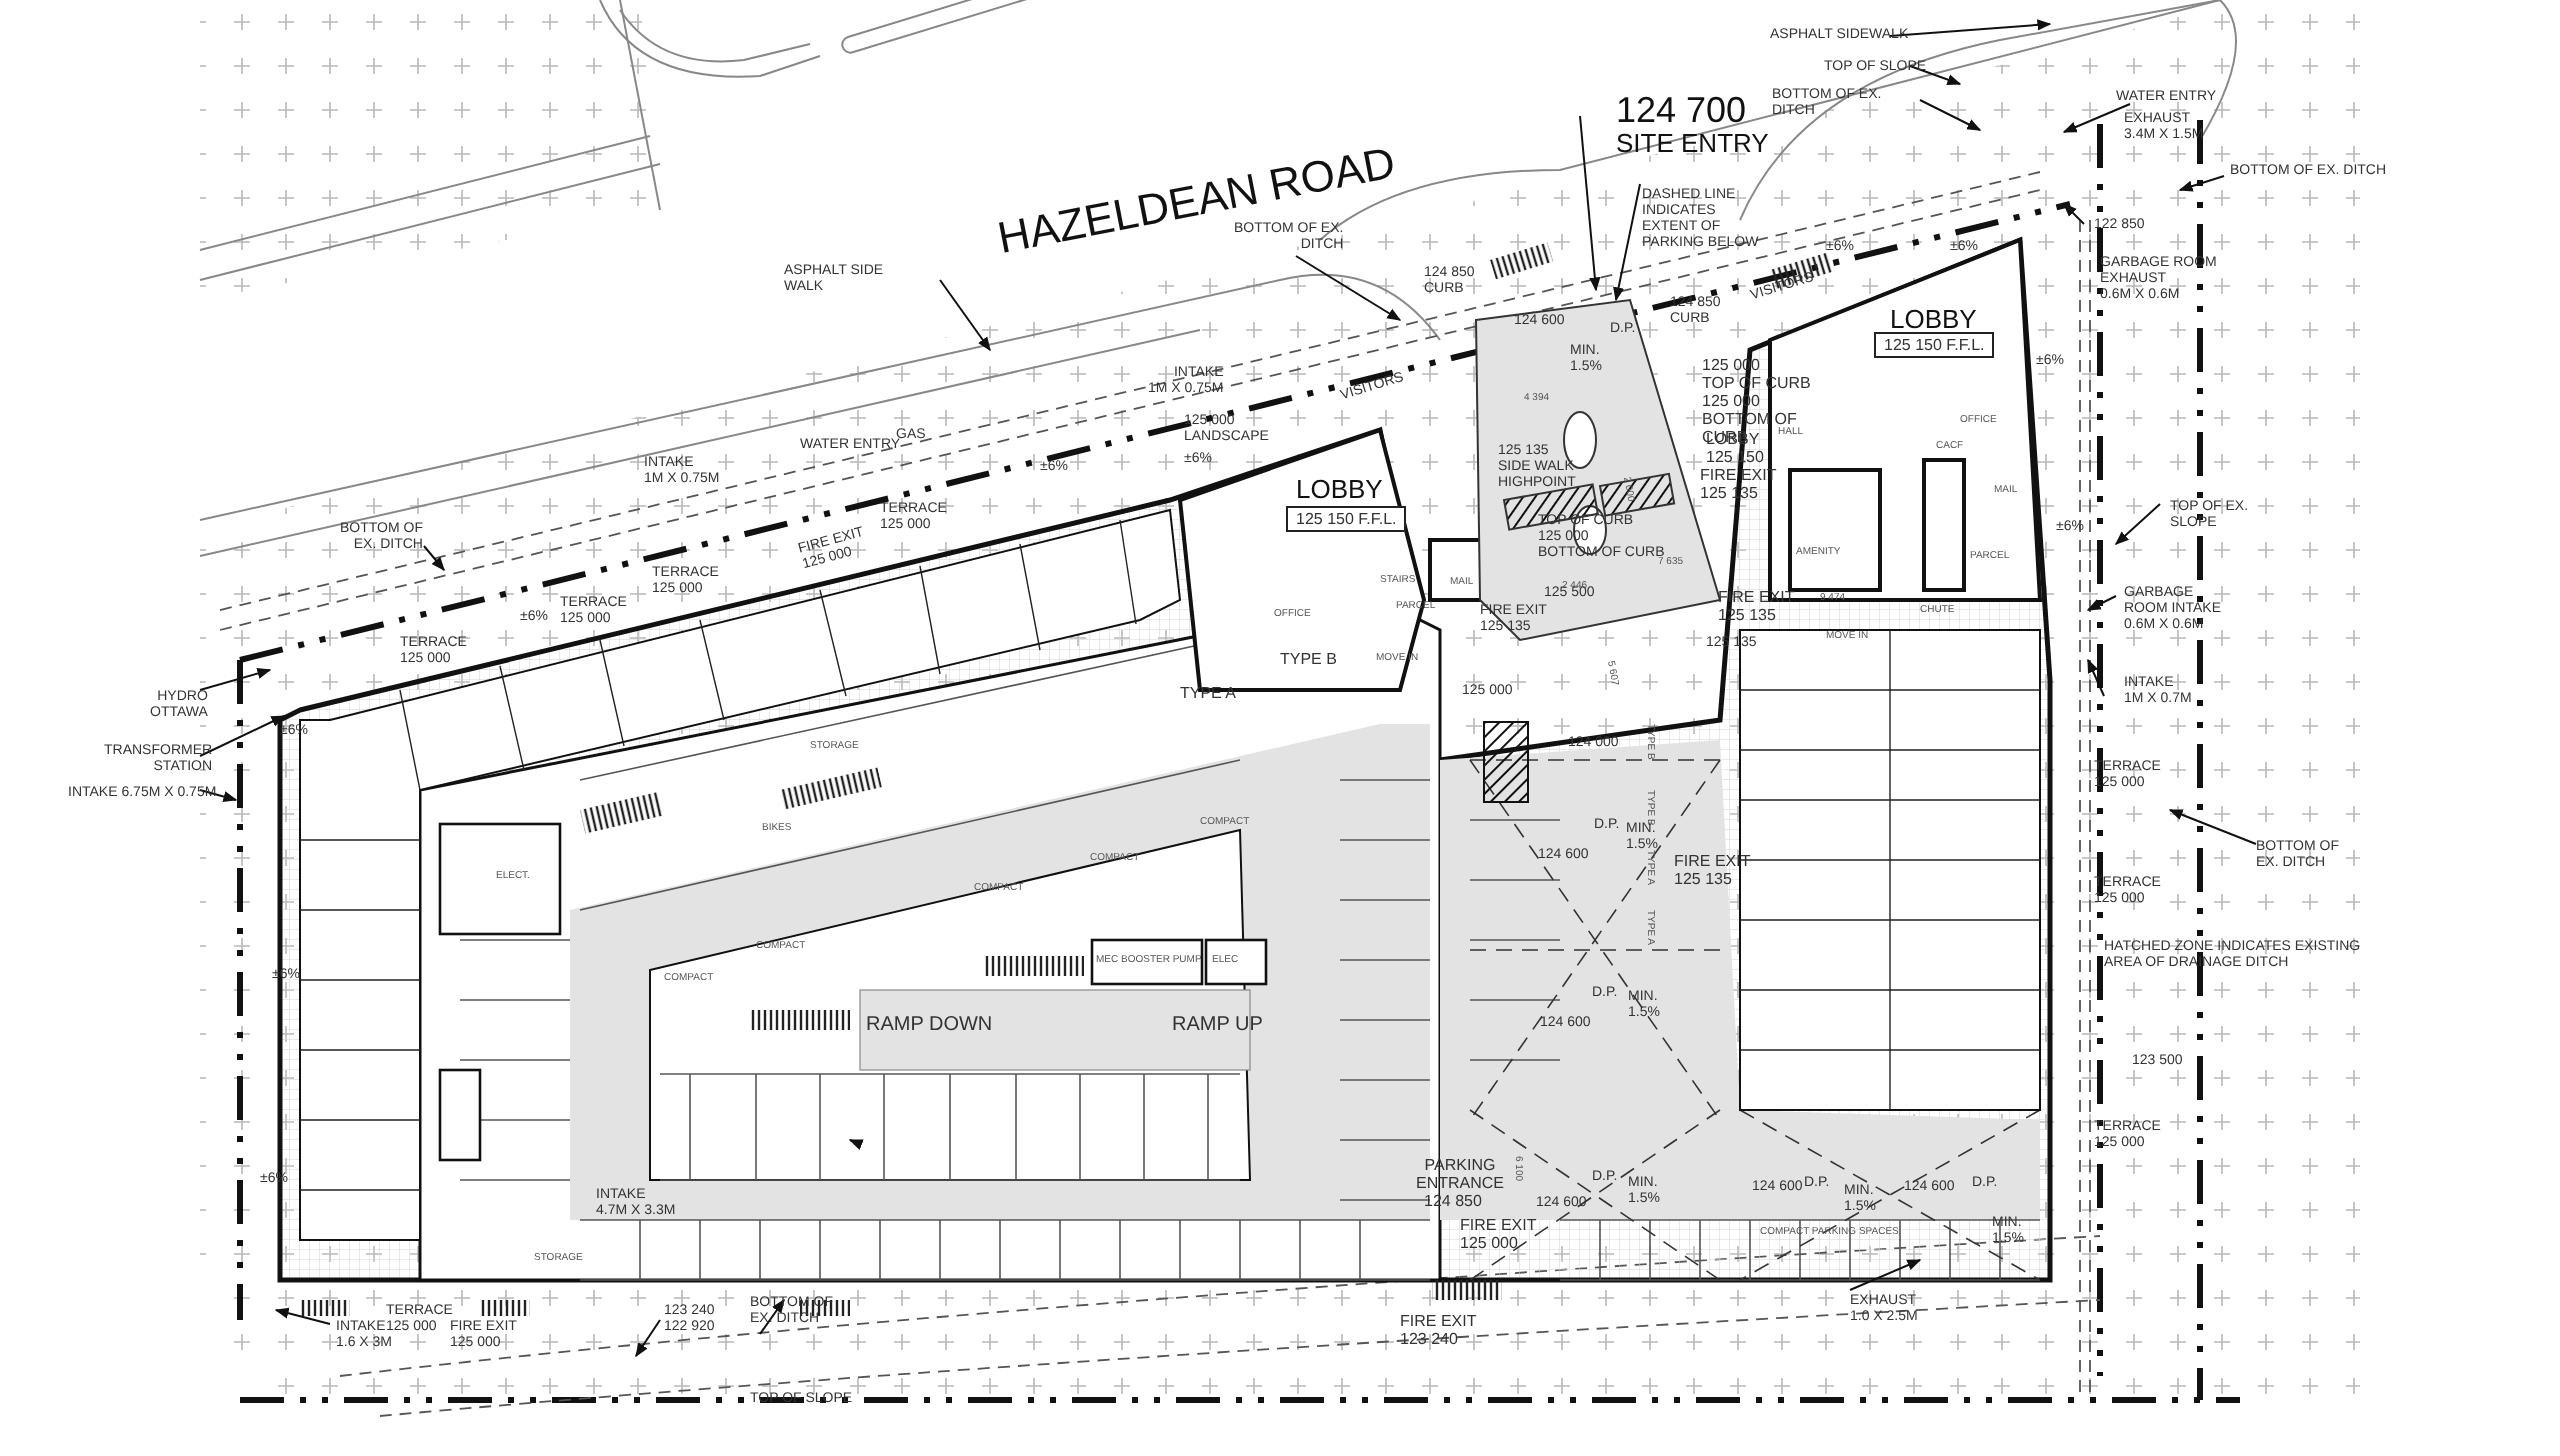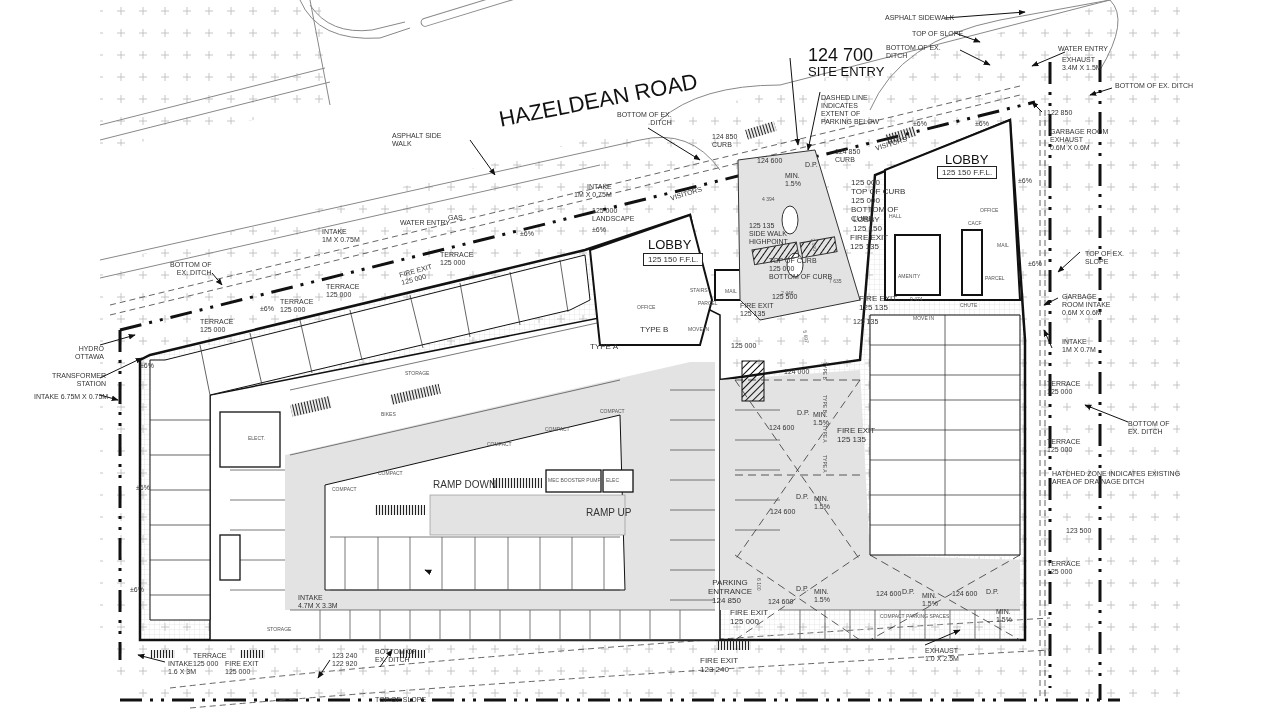--- a/index.html
+++ b/index.html
@@ -207,21 +207,21 @@
 <div class="lbl tiny" style="left:898px;top:273px;">AMENITY</div>
 <div class="lbl tiny" style="left:960px;top:302px;">CHUTE</div>
 <div class="lbl tiny" style="left:968px;top:220px;">CACF</div>
 <div class="lbl tiny" style="left:248px;top:435px;">ELECT.</div>
 <div class="lbl tiny" style="left:606px;top:477px;">ELEC</div>
 <div class="lbl tiny" style="left:548px;top:477px;">MEC BOOSTER PUMP</div>
 <div class="lbl tiny" style="left:381px;top:411px;">BIKES</div>
 <div class="lbl tiny" style="left:405px;top:370px;">STORAGE</div>
 <div class="lbl tiny" style="left:267px;top:626px;">STORAGE</div>
 
-<div class="lbl md" style="left:433px;top:480px;font-size:10px;">RAMP DOWN</div>
+<div class="lbl md" style="left:433px;top:508px;font-size:10px;">RAMP DOWN</div>
 <div class="lbl md" style="left:586px;top:508px;font-size:10px;">RAMP UP</div>
 <div class="lbl tiny" style="left:332px;top:486px;">COMPACT</div>
 <div class="lbl tiny" style="left:378px;top:470px;">COMPACT</div>
 <div class="lbl tiny" style="left:487px;top:441px;">COMPACT</div>
 <div class="lbl tiny" style="left:545px;top:426px;">COMPACT</div>
 <div class="lbl tiny" style="left:600px;top:408px;">COMPACT</div>
 <div class="lbl tiny" style="left:880px;top:613px;">COMPACT PARKING SPACES</div>
 <div class="lbl md" style="left:590px;top:342px;">TYPE A</div>
 <div class="lbl md" style="left:640px;top:325px;">TYPE B</div>
 <div class="lbl tiny rot" style="left:828px;top:362px;transform:rotate(90deg);">TYPE B</div>

